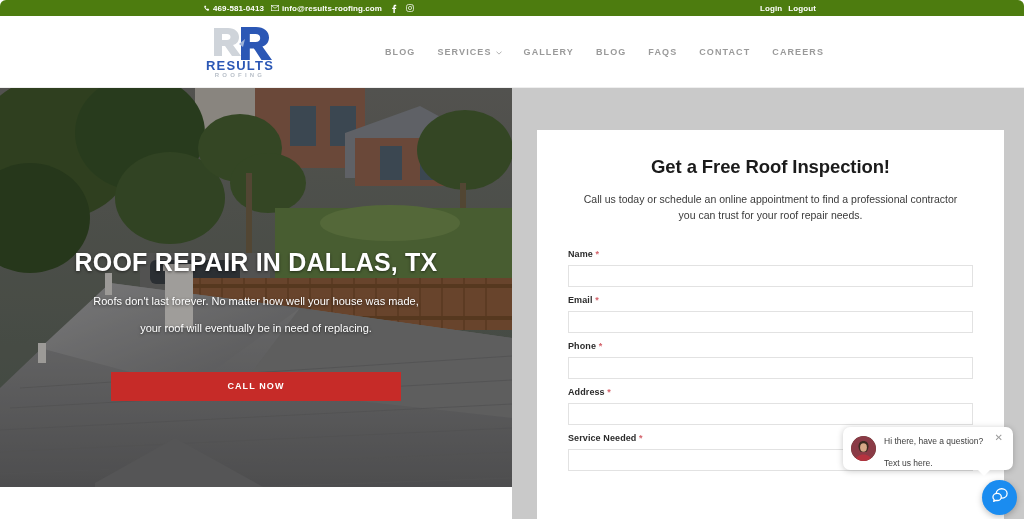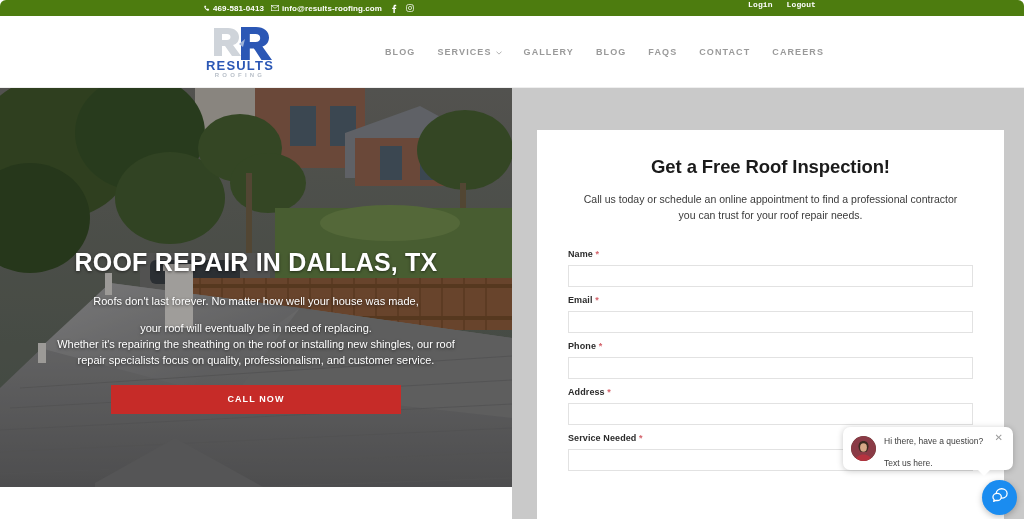--- a/index.html
+++ b/index.html
@@ -25,21 +25,21 @@
   .topbar-left {
     position: absolute; left: 203px; top: 0; height: 16px;
     display: flex; align-items: center; gap: 7px;
   }
   .tb-item { display: flex; align-items: center; gap: 3px; color: #fff; text-decoration: none; }
   .tb-icon { display: inline-flex; align-items: center; }
   .tb-icon svg { display: block; }
   .social { display: inline-flex; align-items: center; margin-left: 2px; }
   .topbar-right {
     position: absolute; right: 208px; top: 0; height: 16px;
-    display: flex; align-items: flex-start; gap: 14px; font-family: Liberation Mono, monospace;
+    display: flex; align-items: center; gap: 6px;
   }
   .topbar-right a { color: #fff; text-decoration: none; font-size: 8px; font-weight: bold; }
 
   
   .header {
     position: absolute; top: 16px; left: 0;
     width: 1024px; height: 72px;
     background: #ffffff;
     border-bottom: 1px solid #efefef;
   }
@@ -100,21 +100,21 @@
     margin-bottom: 17px;
   }
   .hero-p {
     color: #ffffff;
     font-size: 11px;
     line-height: 1.45;
     text-shadow: 0 1px 3px rgba(0,0,0,.6);
     width: 430px;
   }
   .hero-p.p1 { margin-bottom: 11px; }
-  .hero-p.p2 { margin-bottom: 0; }
+  .hero-p.p2 { margin-bottom: 19px; }
   .hero-p.p3 { width: 420px; }
   .cta {
     margin-top: 16px;
     width: 290px; height: 29px;
     background: #c62b28;
     color: #ffffff;
     border: none;
     font-size: 9px; font-weight: bold;
     letter-spacing: 1.1px;
     font-family: "Liberation Sans", sans-serif;
@@ -390,21 +390,20 @@
 
         <rect x="0" y="400" width="60" height="31" fill="#7a5a48"></rect>
       </svg>
     </div>
     <div class="hero-overlay"></div>
 
     <div class="hero-content">
       <div class="hero-title">ROOF REPAIR IN DALLAS, TX</div>
       <div class="hero-p p1">Roofs don't last forever. No matter how well your house was made,</div>
       <div class="hero-p p2">your roof will eventually be in need of replacing.</div>
-      <div class="hero-p p3">Whether it's repairing the sheathing on the roof or installing new shingles, our roof repair specialists focus on quality, professionalism, and customer service.</div>
       <button class="cta">CALL NOW</button>
     </div>
   </div>
 
   <div class="right-panel">
     <div class="form-card">
       <div class="form-title">Get a Free Roof Inspection!</div>
       <div class="form-desc">Call us today or schedule an online appointment to find a professional contractor you can trust for your roof repair needs.</div>
 
       <div class="field">

